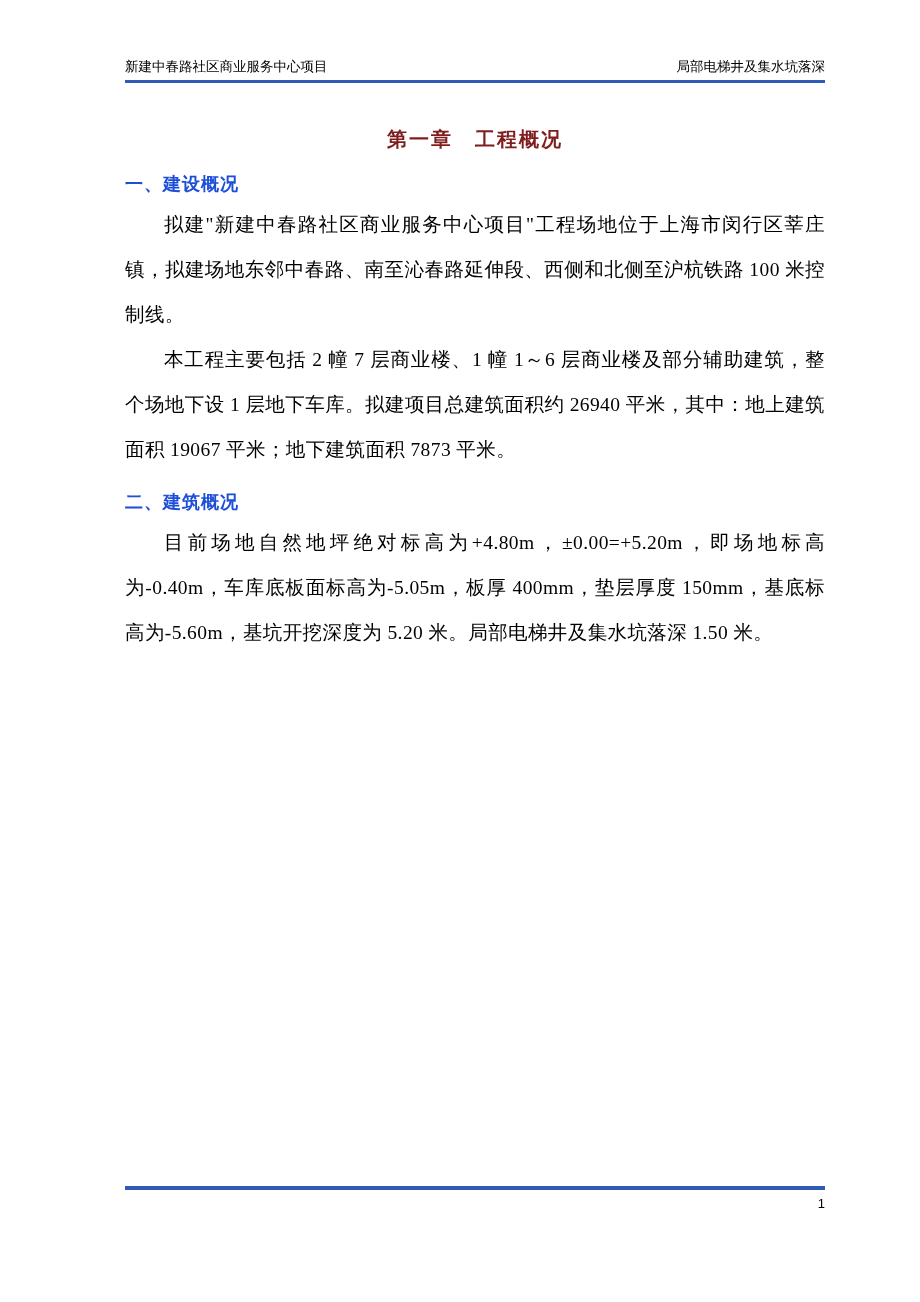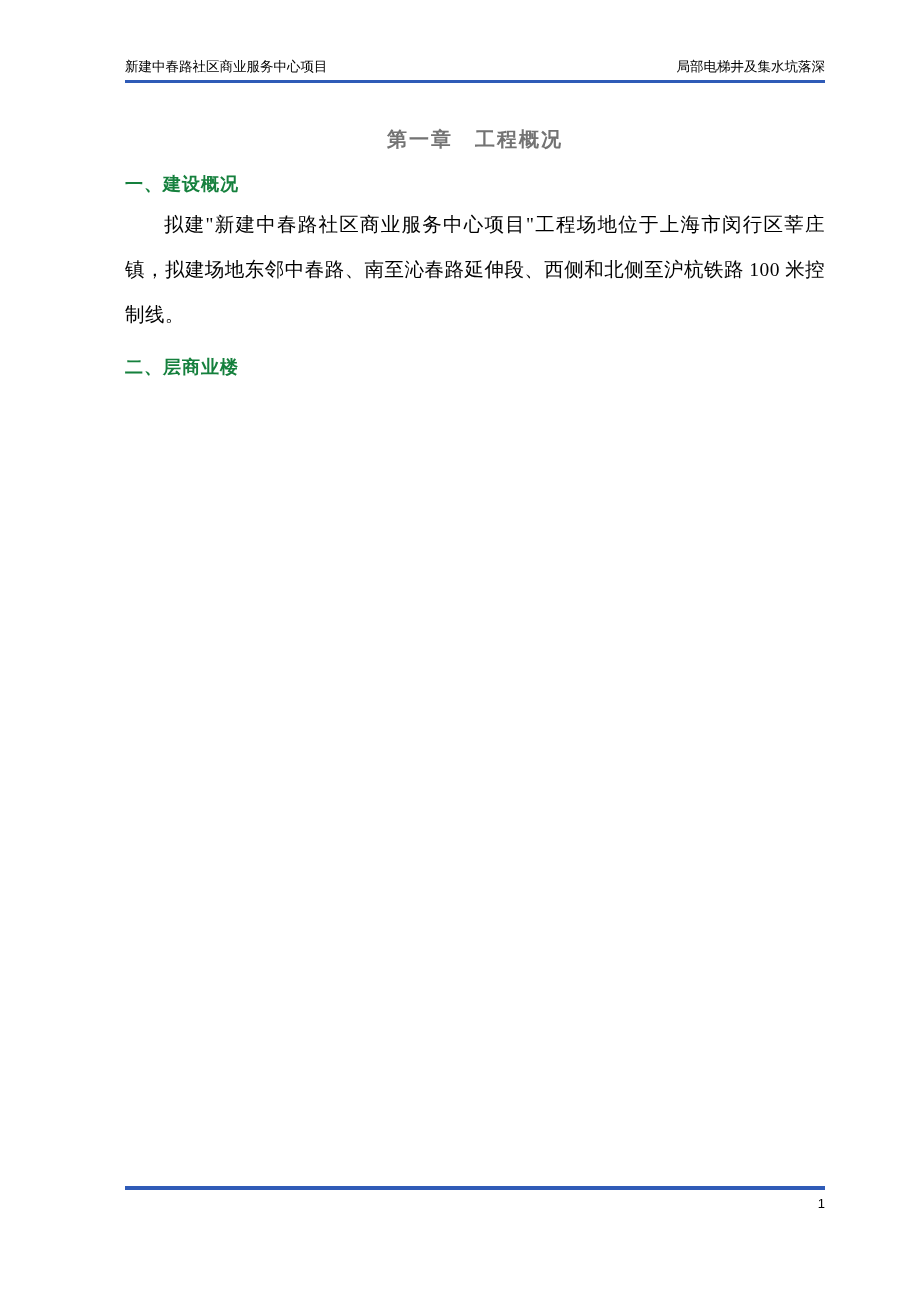--- a/index.html
+++ b/index.html
@@ -59,33 +59,33 @@
   .doc-title {
     position: absolute;
     left: 0;
     top: 126px;
     width: 700px;
     text-align: center;
     font-family: "Liberation Sans", sans-serif;
     font-weight: bold;
     font-size: 20px;
     letter-spacing: 2px;
-    color: #737373;
+    color: #7f1d1d;
   }
   .body-area {
     position: absolute;
     left: 0;
     top: 172px;
     width: 700px;
   }
   h2.section {
     font-family: "Liberation Sans", sans-serif;
     font-weight: bold;
     font-size: 18px;
-    color: #15803d;
+    color: #1d4ed8;
     margin: 0 0 6px 0;
     letter-spacing: 1px;
   }
   h2.section.second {
     margin-top: 18px;
   }
   p.para {
     font-size: 19.5px;
     line-height: 45px;
     margin: 0;
@@ -129,22 +129,24 @@
       </div>
       <div class="header-rule"></div>
     </div>
 
     <div class="doc-title">第一章　工程概况</div>
 
     <div class="body-area">
 
       <h2 class="section">一、建设概况</h2>
       <p class="para">拟建"新建中春路社区商业服务中心项目"工程场地位于上海市闵行区莘庄镇，拟建场地东邻中春路、南至沁春路延伸段、西侧和北侧至沪杭铁路 100 米控制线。</p>
+      <p class="para">本工程主要包括 2 幢 7 层商业楼、1 幢 1～6 层商业楼及部分辅助建筑，整个场地下设 1 层地下车库。拟建项目总建筑面积约 26940 平米，其中：地上建筑面积 19067 平米；地下建筑面积 7873 平米。</p>
 
-      <h2 class="section second">二、层商业楼</h2>
+      <h2 class="section second">二、建筑概况</h2>
+      <p class="para">目前场地自然地坪绝对标高为+4.80m，±0.00=+5.20m，即场地标高为-0.40m，车库底板面标高为-5.05m，板厚 400mm，垫层厚度 150mm，基底标高为-5.60m，基坑开挖深度为 5.20 米。局部电梯井及集水坑落深 1.50 米。</p>
 
     </div>
 
     <div class="footer">
       <div class="footer-rule"></div>
       <div class="footer-page">1</div>
     </div>
 
   </div>
 </div>

